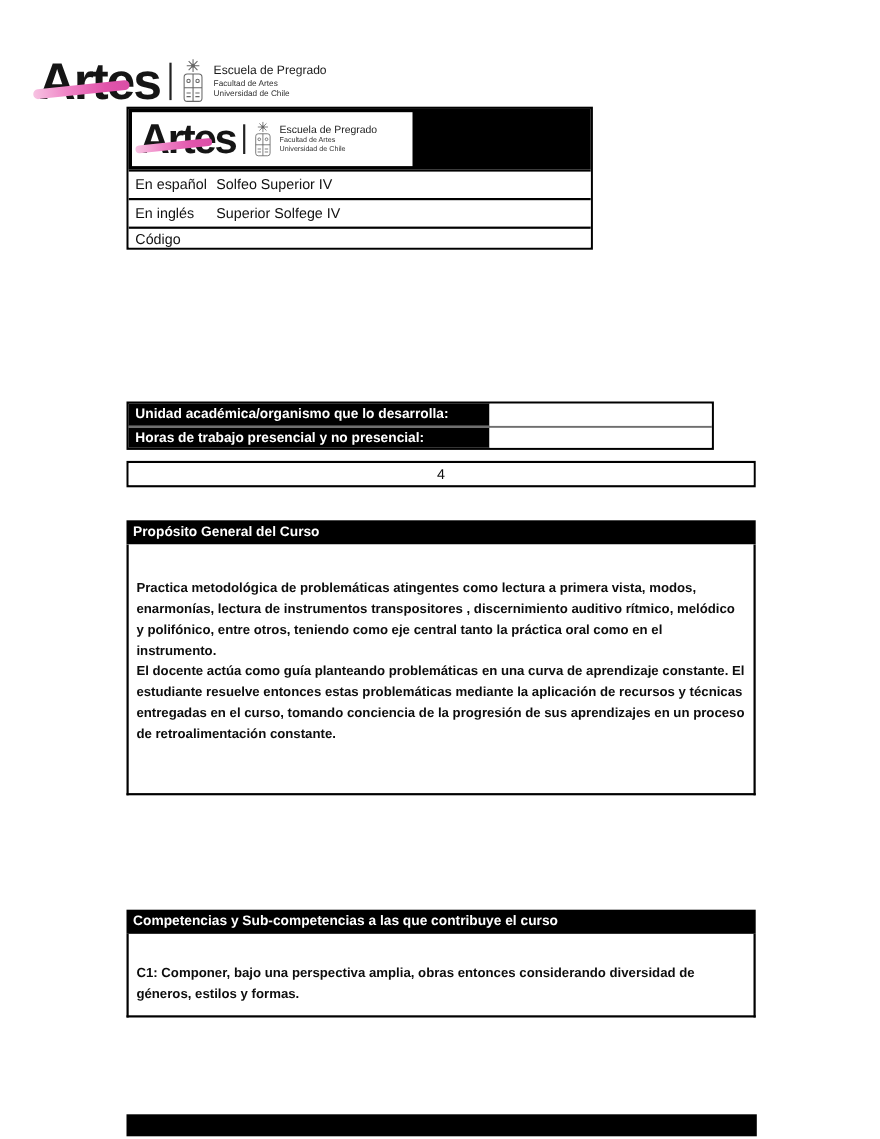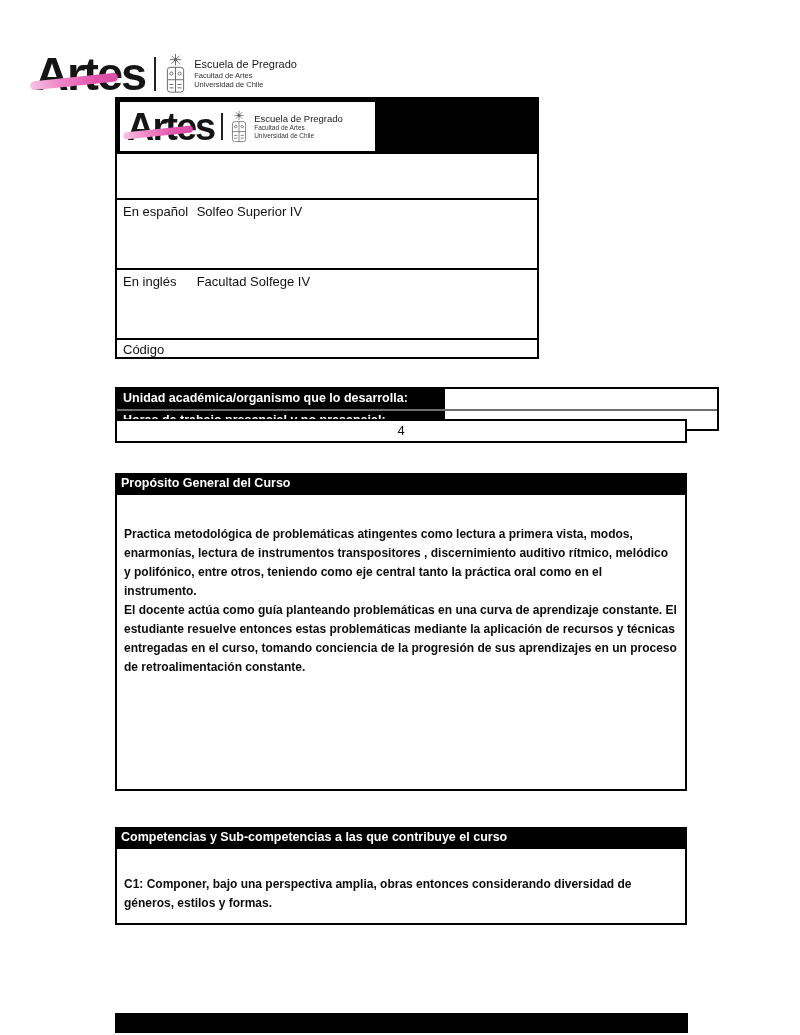--- a/index.html
+++ b/index.html
@@ -35,44 +35,44 @@
   .logo-sm .l1 { font-size:9.5px; line-height:11px; }
   .logo-sm .l2, .logo-sm .l3 { font-size:6.5px; line-height:8px; }
 
   
   .t1 { left:115px; top:97px; width:424px; border:2px solid #000; background:#fff; }
   .t1-head { position:relative; height:55px; background:#000; }
   .t1-logo-box { position:absolute; left:3px; top:3px; width:255px; height:49px; background:#fff;
                  display:flex; align-items:center; padding-left:7px; }
   .t1-title { position:absolute; left:268px; top:6px; width:150px; color:#fff;
               font-weight:700; font-size:13px; line-height:19px; }
-  .t1-row { height:26px; border-top:2px solid #000; font-size:13px; line-height:24px; background:#fff;margin-top:44px; }
+  .t1-row { height:26px; border-top:2px solid #000; font-size:13px; line-height:24px; background:#fff; }
   .t1-row.last { height:19px; line-height:19px; }
   .t1-label { display:inline-block; width:76px; padding-left:6px; }
   .t1-value { display:inline-block; }
 
   
-  .info { left:115px; top:387px; width:604px; border:2px solid #000; }
+  .info { left:115px; top:365px; width:534px; border:2px solid #000; }
   .info-row { display:flex; height:20px; }
   .info-row + .info-row { border-top:2px solid #6e6e6e; }
   .info-label { width:328px; background:#000; color:#fff; font-weight:700; font-size:12.5px;
                 line-height:19px; padding-left:6px; white-space:nowrap; }
   .info-value { flex:1; background:#fff; }
 
   .credits { left:115px; top:419px; width:572px; height:24px; border:2px solid #000; display:flex; }
   .credits-label { width:328px; background:#000; color:#fff; font-weight:700; font-size:12.5px;
                    line-height:20px; text-align:center; }
   .credits-value { flex:1; background:#fff; text-align:center; font-size:13px; line-height:20px; }
 
   
   .section-bar { left:115px; width:572px; height:22px; background:#000000; color:#fff;
                  font-weight:700; font-size:12.5px; line-height:21px; padding-left:6px; }
   .section-box { left:115px; width:572px; background:#fff; border:2px solid #000; border-top:none; }
   .purpose-bar { top:473px; }
-  .purpose-box { top:495px; height:296px; padding:30px 8px 0 7px; }
+  .purpose-box { top:495px; height:228px; padding:30px 8px 0 7px; }
   .purpose-box p { font-weight:700; font-size:12px; line-height:19px; color:#0d0d0d; }
   .comp-bar { top:827px; }
   .comp-box { top:849px; height:76px; padding:26px 8px 0 7px; }
   .comp-box p { font-weight:700; font-size:12px; line-height:19px; color:#0d0d0d; }
 
   .next-bar { left:115px; top:1013px; width:573px; height:20px; background:#000; }
 </style>
 </head>
 <body>
 
@@ -129,21 +129,21 @@
         <div class="l3">Universidad de Chile</div>
       </div>
     </div>
   </div>
   <div class="t1-row">
     <span class="t1-label">En español</span>
     <span class="t1-value">Solfeo Superior IV</span>
   </div>
   <div class="t1-row">
     <span class="t1-label">En inglés</span>
-    <span class="t1-value">Facultad Solfege IV</span>
+    <span class="t1-value">Superior Solfege IV</span>
   </div>
   <div class="t1-row last">
     <span class="t1-label">Código</span>
     <span class="t1-value"></span>
   </div>
 </div>
 
 <div class="abs info">
   <div class="info-row">
     <div class="info-label">Unidad académica/organismo que lo desarrolla:</div>

